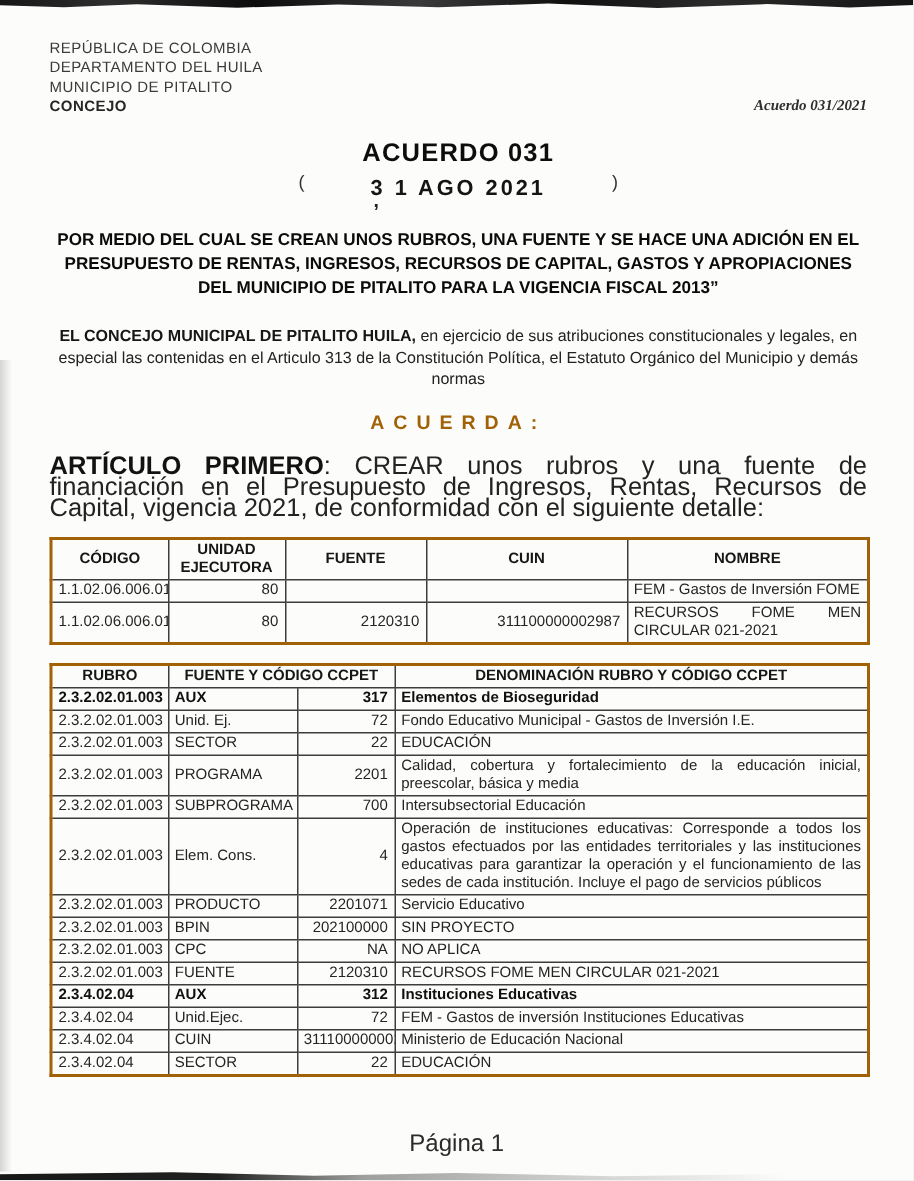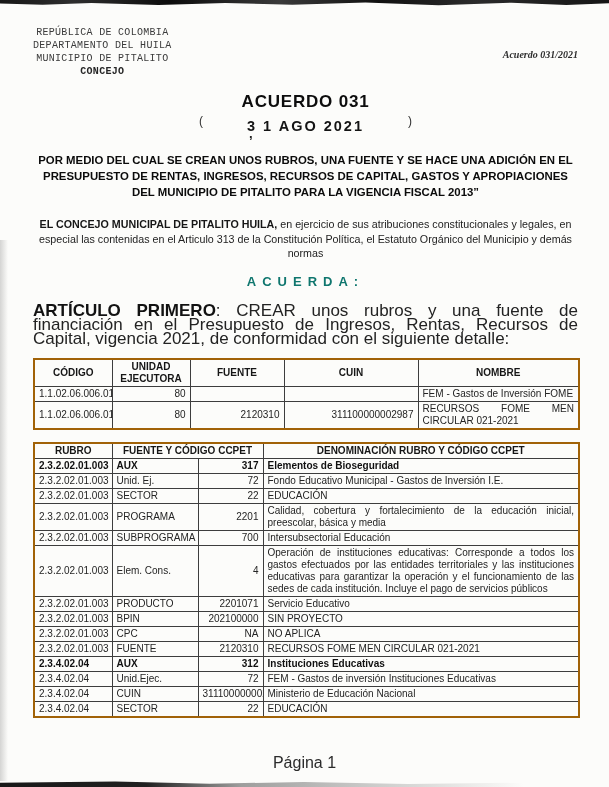--- a/index.html
+++ b/index.html
@@ -20,45 +20,45 @@
     clip-path:polygon(0 100%,0 30%,22% 8%,40% 46%,58% 16%,78% 52%,100% 28%,100% 100%);
   }
   .scan-left {
     position:absolute; left:0; top:240px; bottom:6px; width:8px;
     background:linear-gradient(90deg,rgba(110,110,110,.28),rgba(110,110,110,0));
   }
   .content { position:absolute; left:33px; right:31px; top:0; }
 
   .letterhead { display:flex; justify-content:space-between; padding-top:26px; }
   .letterhead-left {
-    font-family:Liberation Mono, monospace; font-size:10px; line-height:13px;
-    letter-spacing:.3px; color:#3b3b3b;text-align:center;
+    font-family:Liberation Sans, sans-serif; font-size:10px; line-height:13px;
+    letter-spacing:.3px; color:#3b3b3b;
   }
   .letterhead-left .lh-bold { font-weight:bold; color:#262626; }
   .letterhead-right {
     font-family:"Liberation Serif", serif; font-style:italic; font-weight:bold;
-    font-size:10px; color:#2e2e2e; margin-top:23px;
+    font-size:10px; color:#2e2e2e; margin-top:39px;
   }
 
   .doc-title {
     margin:14px 0 0; text-align:center; font-size:17px; font-weight:bold;
     letter-spacing:.8px; color:#0d0d0d;
   }
   .stamp-row { display:flex; justify-content:center; align-items:flex-start; margin-top:2px; height:26px; }
   .stamp-paren { font-size:12px; color:#333; padding:0 44px; }
   .stamp-date { position:relative; top:4px; font-weight:bold; font-size:14.5px; letter-spacing:2px; color:#141414; }
   .stamp-mark { position:absolute; left:2px; bottom:-7px; font-weight:bold; font-size:13px; color:#222; }
 
   .subject {
     margin:12px 0 0; text-align:center; font-weight:bold; font-size:11.4px;
     line-height:16px; color:#0b0b0b;
   }
   .preamble { margin:17px 4px 0; text-align:center; font-size:10.7px; line-height:14.5px; color:#222; }
   .preamble b { color:#161616; }
-  .acuerda { margin:13px 0 0; text-align:center; font-size:13px; font-weight:bold; letter-spacing:6px; color:#0f766e; }
+  .acuerda { margin:13px 0 0; text-align:center; font-size:13px; font-weight:bold; letter-spacing:6px; color:#a16207; }
 
   .article { margin:15px 0 0; text-align:justify; font-size:17px; line-height:14px; color:#232323; }
   .article b { color:#121212; }
 
   table { width:100%; border-collapse:collapse; margin-top:12px; table-layout:fixed;
           border:2px solid #a16207; font-size:10px; }
   th, td { border:1px solid #3d3d3d; padding:1px 4px; line-height:12px; vertical-align:middle;
            overflow:hidden; }
   th { font-weight:bold; text-align:center; color:#161616; }
   td { color:#242424; }

